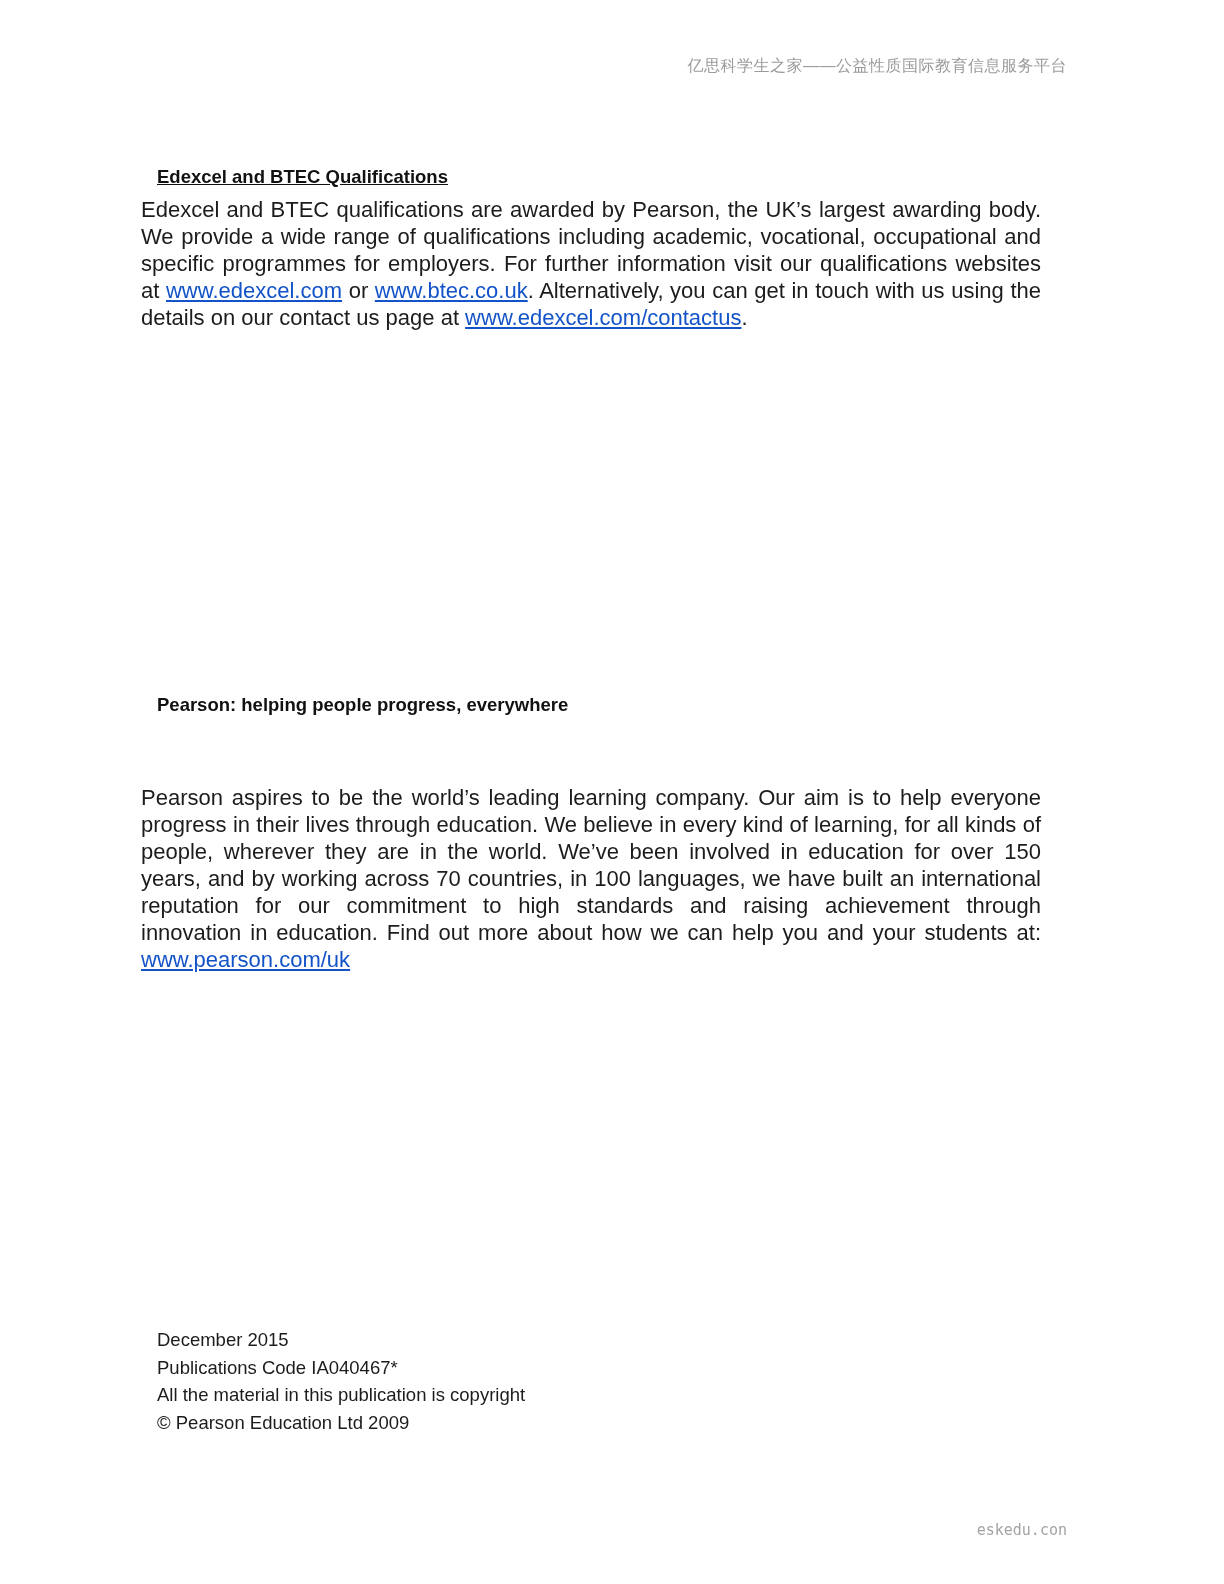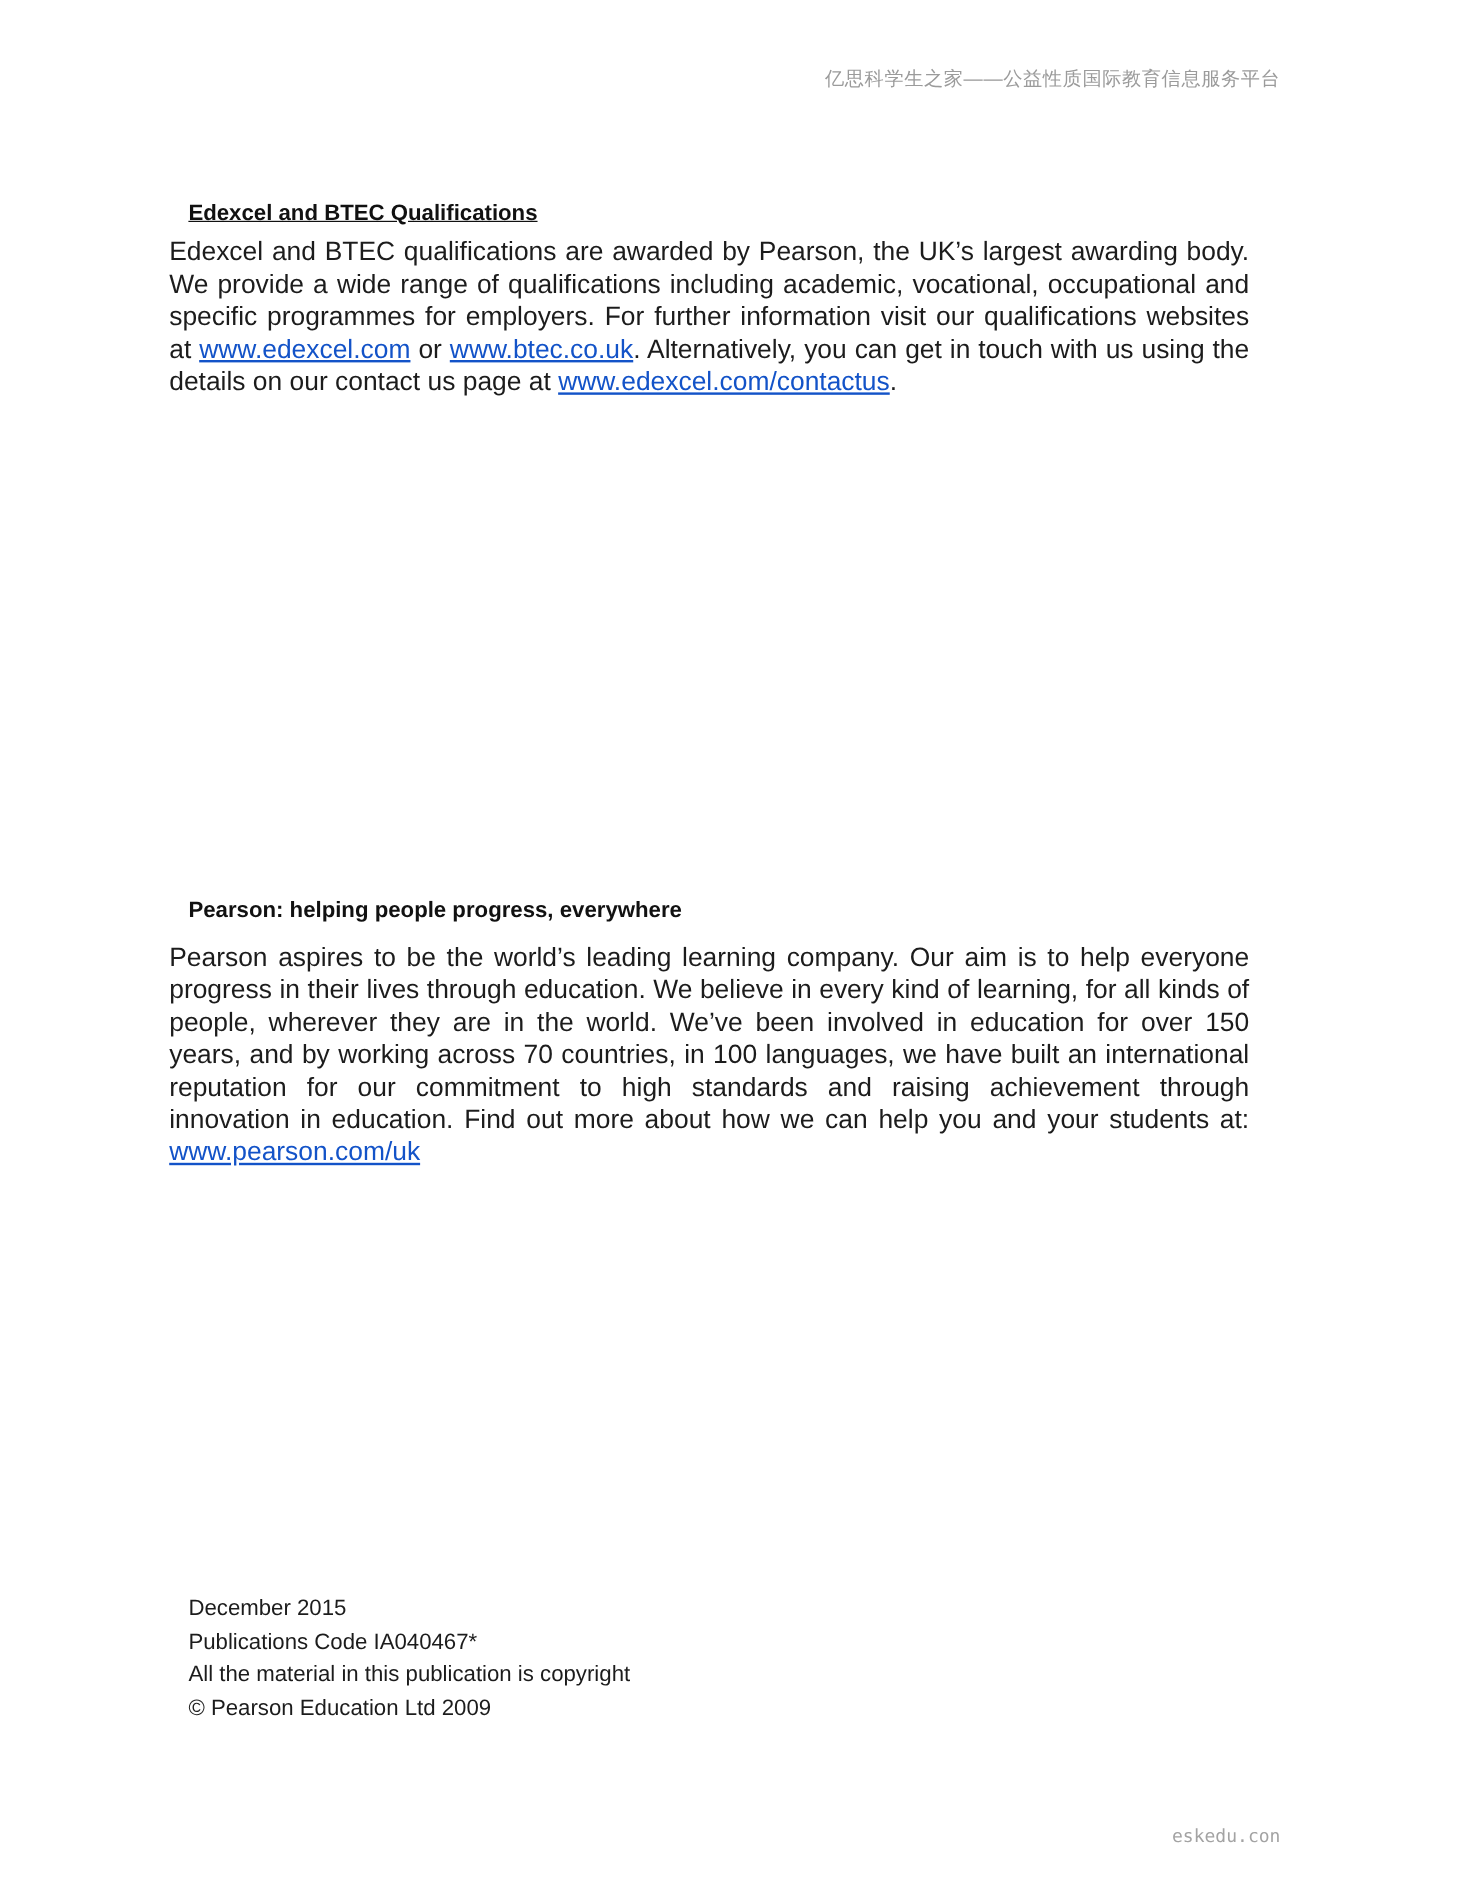--- a/index.html
+++ b/index.html
@@ -23,21 +23,21 @@
   }
   .heading {
     position: absolute;
     left: 157px;
     width: 900px;
     font-size: 18.5px;
     font-weight: bold;
     color: #111111;
   }
   .heading-1 { top: 166px; text-decoration: underline; }
-  .heading-2 { top: 747px; }
+  .heading-2 { top: 694px; }
   .body-text {
     position: absolute;
     left: 141px;
     width: 900px;
     font-size: 22px;
     line-height: 27px;
     text-align: justify;
     color: #1c1c1c;
   }
   .para-1 { top: 196px; }

